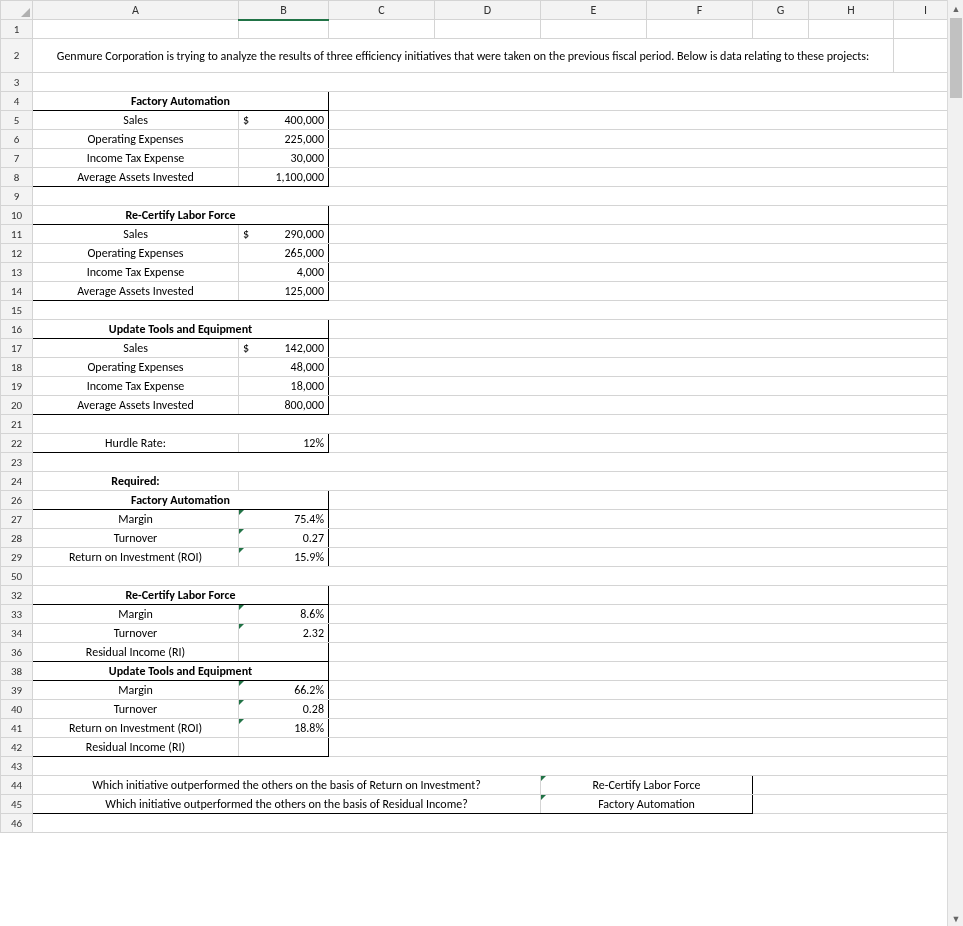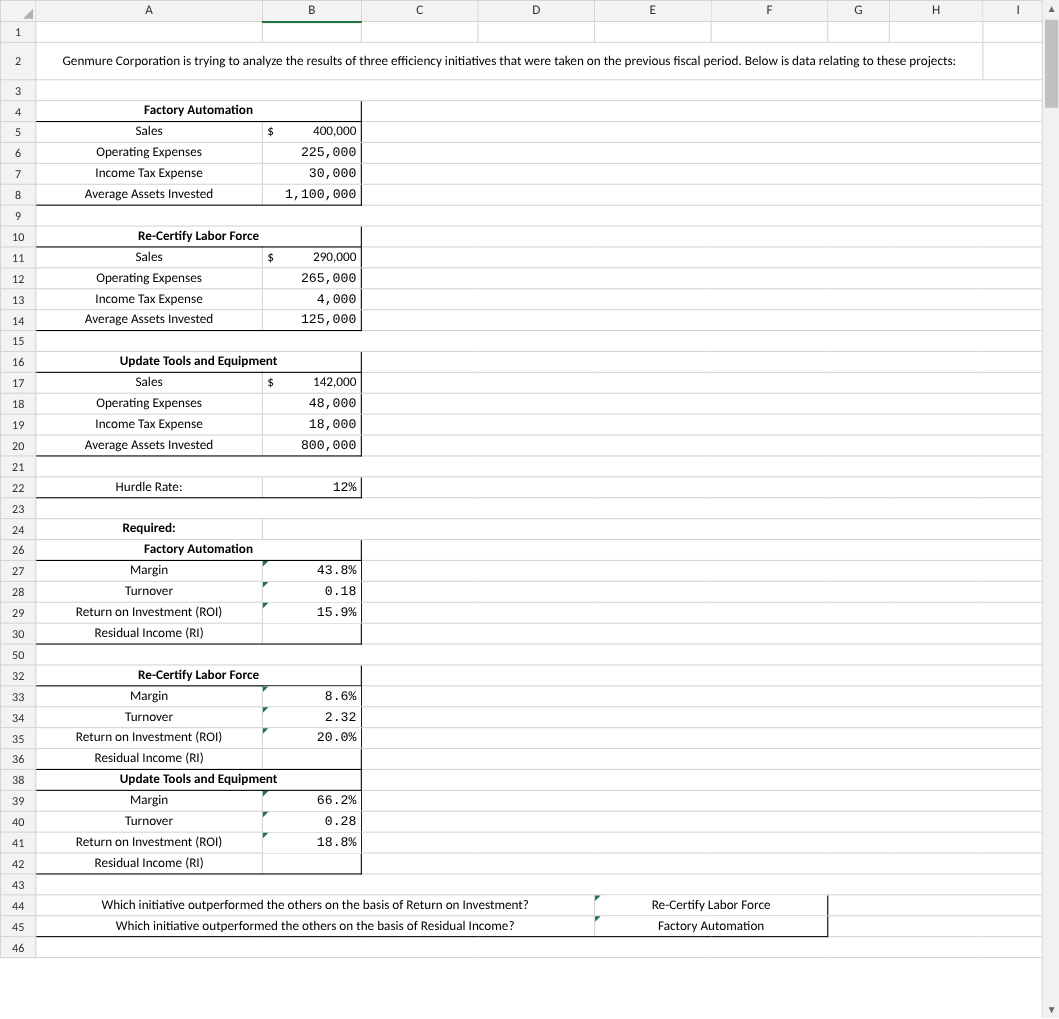--- a/index.html
+++ b/index.html
@@ -48,21 +48,21 @@
   .col-B { width: 90px; }
   .col-C { width: 106px; }
   .col-D { width: 106px; }
   .col-E { width: 106px; }
   .col-F { width: 106px; }
   .col-G { width: 56px; }
   .col-H { width: 85px; }
   .col-I { width: 64px; }
   .cell { padding: 2px 4px; white-space: nowrap; overflow: visible; display: block; }
   .left { text-align: center; }
-  .right { text-align: right; font-family: Liberation Mono, monospace; }
+  .right { text-align: right; }
   .center { text-align: center; }
   .bold { font-weight: bold; }
   .row-tall { height: 34px !important; vertical-align: middle; }
   .wrap { white-space: normal; }
   .hdr-blue {
     background: #9bc2e6;
     font-weight: bold;
     text-align: center;
     border: 1px solid #000 !important;
   }
@@ -387,51 +387,41 @@
             <span class="cell center bold">Factory Automation</span>
           </td>
       <td colspan="7"></td>
     </tr>
     <tr>
           <td class="rowhdr">27</td>
       <td class="box-l">
             <span class="cell left">Margin</span>
           </td>
       <td class="box-r yl">
-            <span class="cell right">43.8%</span>
+            <span class="cell right">75.4%</span>
           </td>
       <td colspan="7"></td>
     </tr>
     <tr>
           <td class="rowhdr">28</td>
       <td class="box-l">
             <span class="cell left">Turnover</span>
           </td>
       <td class="box-r yl">
-            <span class="cell right">0.18</span>
+            <span class="cell right">0.27</span>
           </td>
       <td colspan="7"></td>
     </tr>
     <tr>
           <td class="rowhdr">29</td>
       <td class="box-l">
             <span class="cell left">Return on Investment (ROI)</span>
           </td>
       <td class="box-r yl">
             <span class="cell right">15.9%</span>
-          </td>
-      <td colspan="7"></td>
-    </tr>
-    <tr>
-          <td class="rowhdr">30</td>
-      <td class="box-l box-b">
-            <span class="cell left">Residual Income (RI)</span>
-          </td>
-      <td class="box-r box-b">
-            <span class="cell right"></span>
           </td>
       <td colspan="7"></td>
     </tr>
 
     <tr>
           <td class="rowhdr">50</td>
           <td colspan="9"></td>
         </tr>
 
     <tr>
@@ -451,30 +441,20 @@
           </td>
       <td colspan="7"></td>
     </tr>
     <tr>
           <td class="rowhdr">34</td>
       <td class="box-l">
             <span class="cell left">Turnover</span>
           </td>
       <td class="box-r yl">
             <span class="cell right">2.32</span>
-          </td>
-      <td colspan="7"></td>
-    </tr>
-    <tr>
-          <td class="rowhdr">35</td>
-      <td class="box-l">
-            <span class="cell left">Return on Investment (ROI)</span>
-          </td>
-      <td class="box-r yl">
-            <span class="cell right">20.0%</span>
           </td>
       <td colspan="7"></td>
     </tr>
     <tr>
           <td class="rowhdr">36</td>
       <td class="box-l box-b">
             <span class="cell left">Residual Income (RI)</span>
           </td>
       <td class="box-r box-b">
             <span class="cell right"></span>

